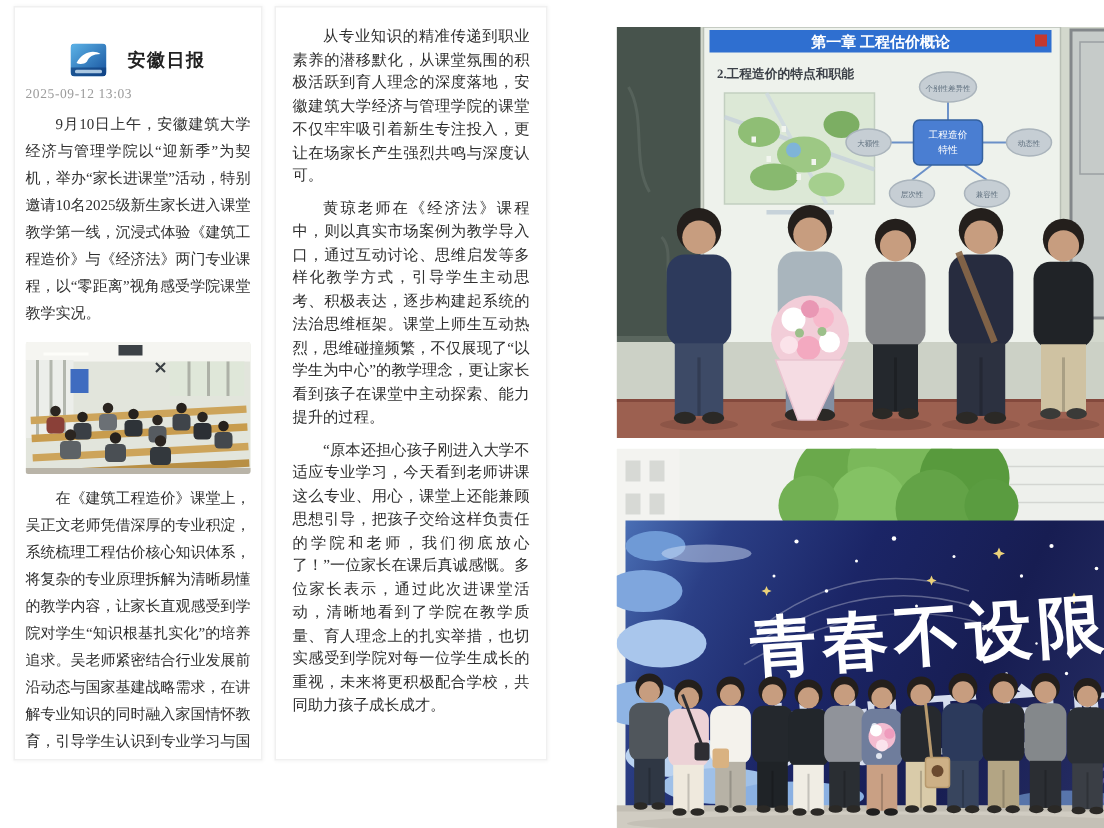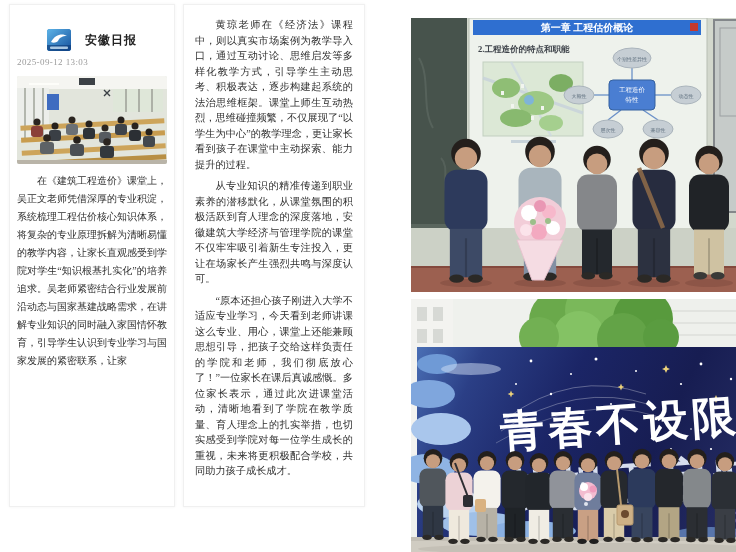--- a/index.html
+++ b/index.html
@@ -60,20 +60,21 @@
           <path d="M4,13 C8,5 16,4 20,7 C15,7 12,9 11,12 C9,14 6,14 4,13 Z" fill="#ffffff"></path>
           <rect x="0" y="16" width="24" height="6" fill="#0e3f7e" opacity=".7"></rect>
           <rect x="3" y="17.5" width="18" height="2.4" rx="1" fill="#cfe6f6" opacity=".8"></rect>
         </svg>
       </span>
       <span class="pubname">安徽日报</span>
     </header>
 
     <div class="date">2025-09-12 13:03</div>
 
+    <p class="body ind">9月10日上午，安徽建筑大学经济与管理学院以“迎新季”为契机，举办“家长进课堂”活动，特别邀请10名2025级新生家长进入课堂教学第一线，沉浸式体验《建筑工程造价》与《经济法》两门专业课程，以“零距离”视角感受学院课堂教学实况。</p>
 
     <figure class="inline-photo">
       <svg viewBox="0 0 152 88" width="152" height="88" preserveAspectRatio="none">
         <rect width="152" height="88" fill="#e2e5dc"></rect>
         <rect width="152" height="13" fill="#f5f5f1"></rect>
         <rect x="62" y="2" width="16" height="7" fill="#3c4146"></rect>
         <rect x="12" y="7" width="30" height="2" fill="#fdfdf9"></rect>
         <g>
           <rect x="0" y="12" width="32" height="52" fill="#eceeea"></rect>
           <rect x="7" y="12" width="2" height="52" fill="#b3b7ae"></rect>
@@ -141,22 +142,22 @@
             </g>
         </g>
         <rect y="84" width="152" height="4" fill="#b9b4a8"></rect>
       </svg>
     </figure>
 
     <p class="body ind">在《建筑工程造价》课堂上，吴正文老师凭借深厚的专业积淀，系统梳理工程估价核心知识体系，将复杂的专业原理拆解为清晰易懂的教学内容，让家长直观感受到学院对学生“知识根基扎实化”的培养追求。吴老师紧密结合行业发展前沿动态与国家基建战略需求，在讲解专业知识的同时融入家国情怀教育，引导学生认识到专业学习与国家发展的紧密联系，让家</p>
   </section>
 
   <section class="col mid">
+    <p class="body ind">从专业知识的精准传递到职业素养的潜移默化，从课堂氛围的积极活跃到育人理念的深度落地，安徽建筑大学经济与管理学院的课堂不仅牢牢吸引着新生专注投入，更让在场家长产生强烈共鸣与深度认可。</p>
     <p class="body ind">黄琼老师在《经济法》课程中，则以真实市场案例为教学导入口，通过互动讨论、思维启发等多样化教学方式，引导学生主动思考、积极表达，逐步构建起系统的法治思维框架。课堂上师生互动热烈，思维碰撞频繁，不仅展现了“以学生为中心”的教学理念，更让家长看到孩子在课堂中主动探索、能力提升的过程。</p>
-    <p class="body ind">从专业知识的精准传递到职业素养的潜移默化，从课堂氛围的积极活跃到育人理念的深度落地，安徽建筑大学经济与管理学院的课堂不仅牢牢吸引着新生专注投入，更让在场家长产生强烈共鸣与深度认可。</p>
     <p class="body ind">“原本还担心孩子刚进入大学不适应专业学习，今天看到老师讲课这么专业、用心，课堂上还能兼顾思想引导，把孩子交给这样负责任的学院和老师，我们彻底放心了！”一位家长在课后真诚感慨。多位家长表示，通过此次进课堂活动，清晰地看到了学院在教学质量、育人理念上的扎实举措，也切实感受到学院对每一位学生成长的重视，未来将更积极配合学校，共同助力孩子成长成才。</p>
 
   </section>
 
   <figure class="photo top-photo">
     <svg viewBox="0 0 365 274" width="365" height="274">
       <rect width="365" height="274" fill="#d3d8cd"></rect>
       <g>
         <rect x="0" y="0" width="56" height="206" fill="#47534c"></rect>
         <path d="M8,40 C20,60 10,90 22,110" stroke="#66726a" stroke-width="2" fill="none" opacity=".5"></path>

